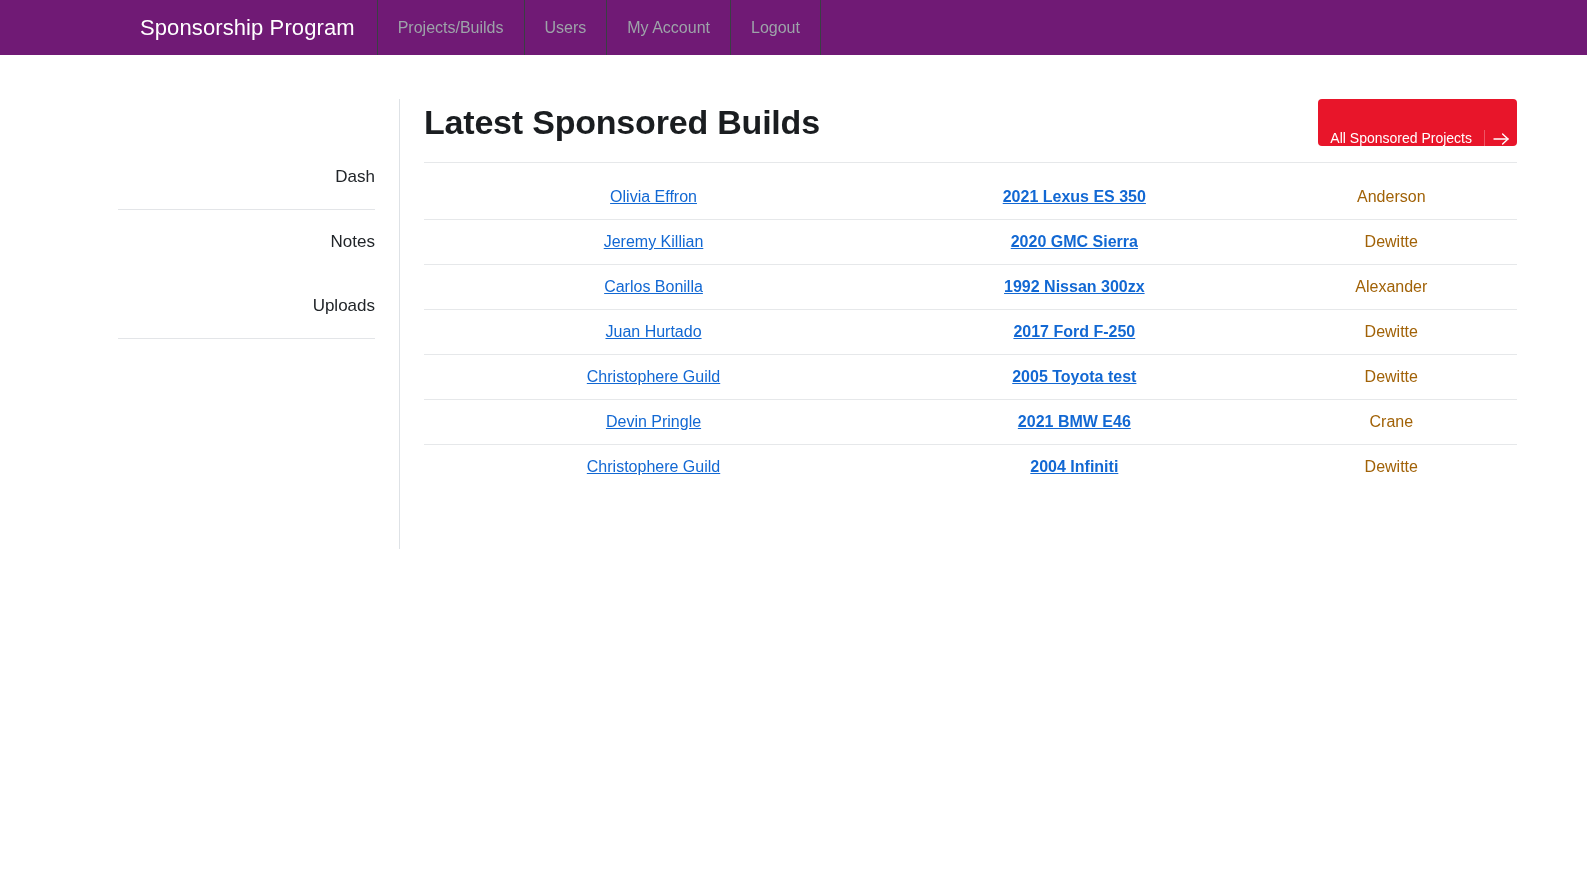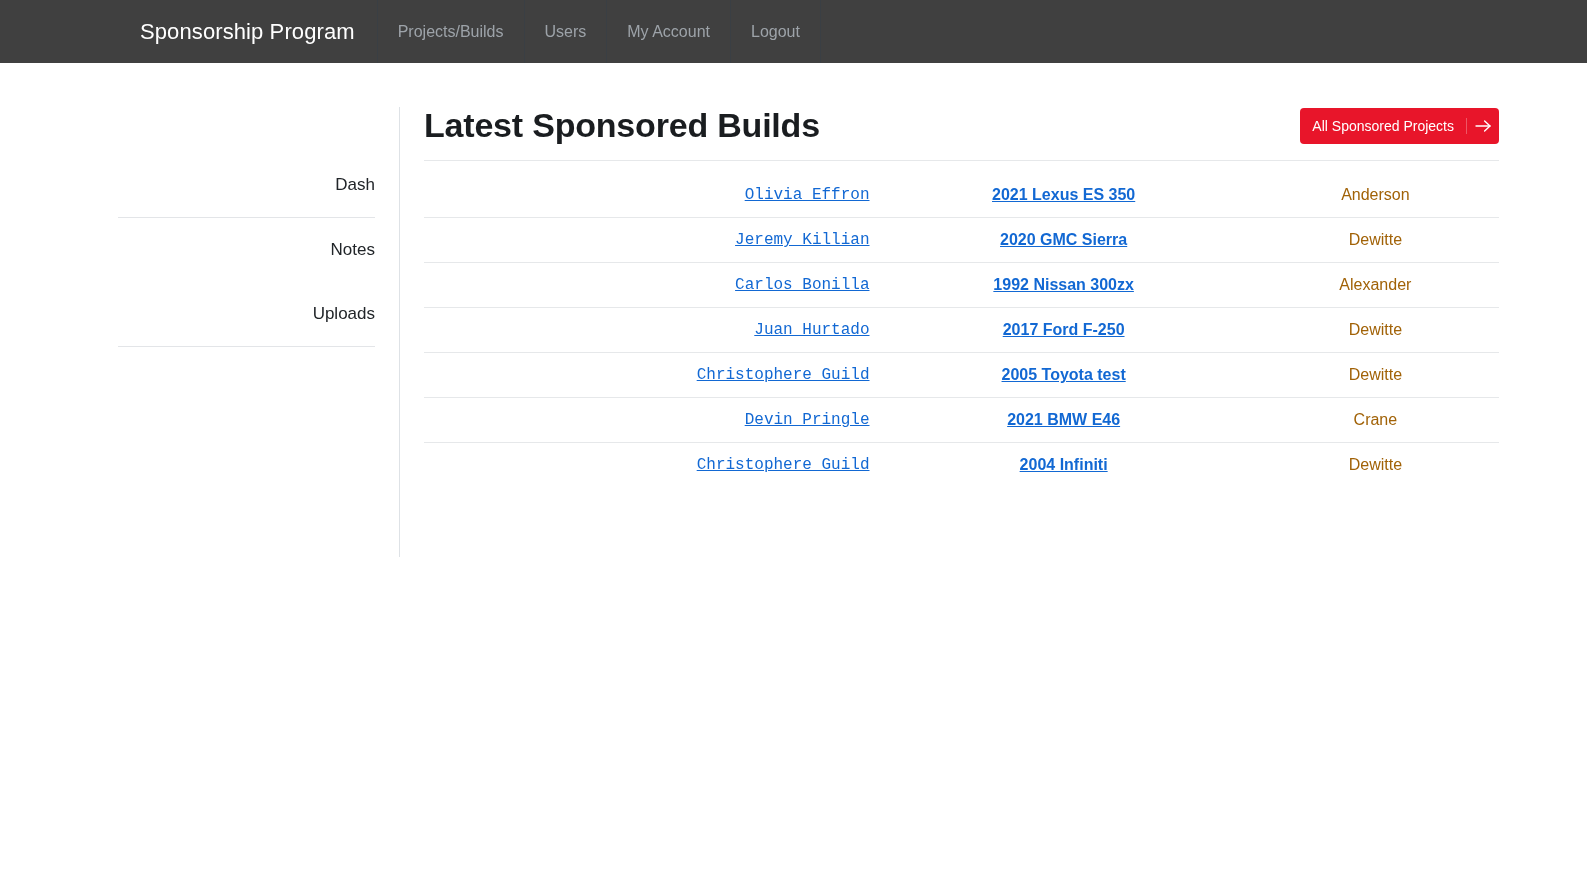--- a/index.html
+++ b/index.html
@@ -13,22 +13,22 @@
     overflow: hidden;
   }
   body {
     font-family: "Liberation Sans", "DejaVu Sans", sans-serif;
     color: #212529;
     -webkit-font-smoothing: antialiased;
   }
 
   
   .navbar {
-    height: 63px;
-    background: #404040;
+    height: 55px;
+    background: #701a75;
     display: flex;
     align-items: stretch;
     padding-left: 118px;
   }
   .navbar-brand {
     display: flex;
     align-items: center;
     padding: 0 22px 0 22px;
     color: #ffffff;
     font-size: 22px;
@@ -92,50 +92,50 @@
     border-bottom: 1px solid #e3e5e8;
     padding-top: 32px;
     padding-bottom: 32px;
   }
   .side-item.last { border-bottom: 0; }
 
   
   .main {
     flex: 1;
     padding-left: 24px;
-    padding-right: 88px;
+    padding-right: 70px;
   }
   .main-head {
     display: flex;
     align-items: center;
     justify-content: space-between;
     padding-bottom: 16px;
     border-bottom: 1px solid #e6e8ea;
   }
   .page-title {
     margin: 0;
     font-size: 34px;
     font-weight: 700;
     letter-spacing: -0.2px;
     color: #1a1d20;
     line-height: 1.1;
   }
   .btn-red {
     display: inline-flex;
-    align-items: center;
+    align-items: flex-end;
     background: #e8152a;
     color: #ffffff;
     border: 0;
     border-radius: 4px;
     font-size: 14px;
     font-family: inherit;
     text-decoration: none;
     cursor: pointer;
     overflow: hidden;
-    height: 36px;
+    height: 47px;
   }
   .btn-red .btn-label {
     display: flex;
     align-items: center;
     padding: 0 12px;
     white-space: nowrap;
     border-right: 1px solid rgba(255,255,255,0.28);
   }
   .btn-red .btn-arrow {
     display: flex;
@@ -151,21 +151,21 @@
     border-collapse: collapse;
     margin-top: 12px;
   }
   .builds-table td {
     padding: 13px 6px;
     font-size: 16px;
     border-bottom: 1px solid #e6e8ea;
     vertical-align: middle;
   }
   .builds-table tr:last-child td { border-bottom: 0; }
-  .col-sponsor { text-align: right; width: 42%; padding-left: 10px; font-family: Liberation Mono, monospace; }
+  .col-sponsor { text-align: center; width: 42%; padding-left: 10px; }
   .col-build   { text-align: center; width: 35%; font-weight: bold; }
   .col-owner   { text-align: center; width: 23%; color: #a16207; padding-right: 8px; }
   .tlink {
     color: #1268d3;
     text-decoration: underline;
     cursor: pointer;
   }
 </style>
 </head>
 <body>

